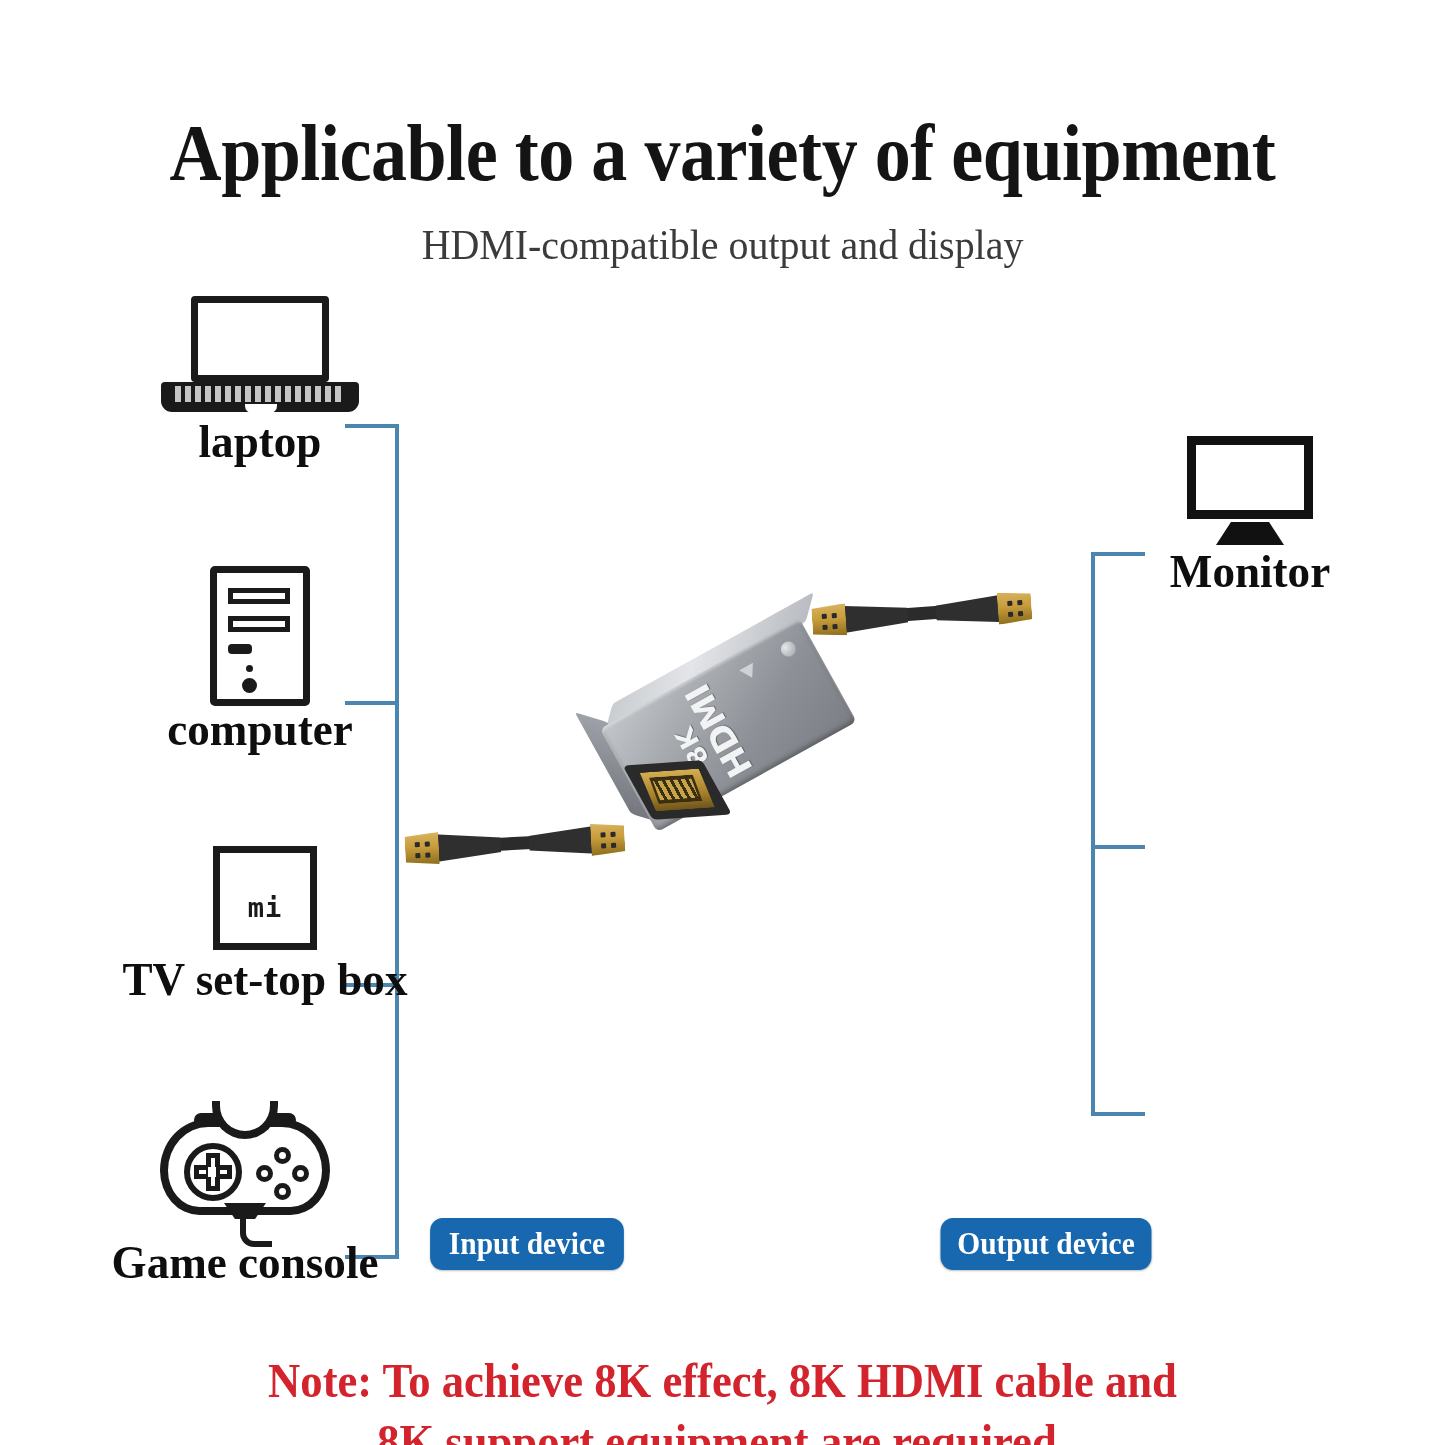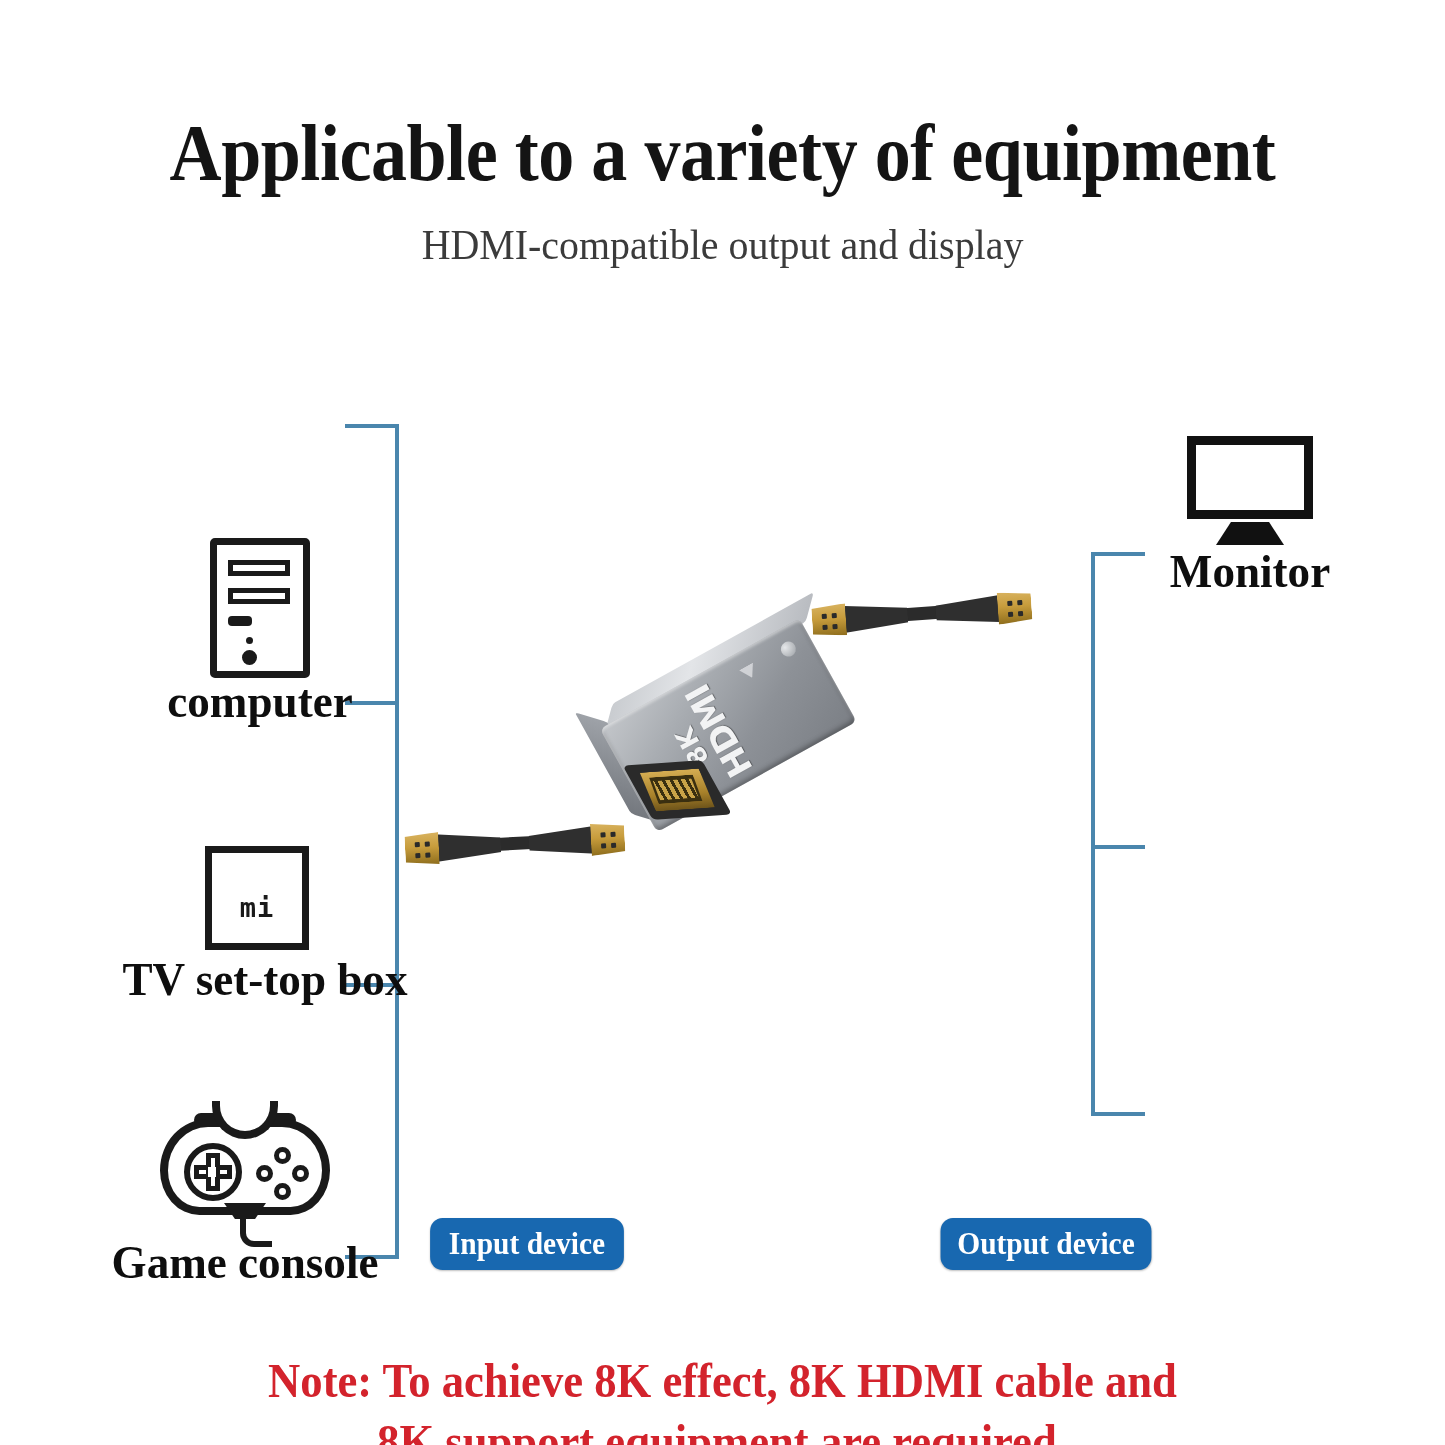--- a/index.html
+++ b/index.html
@@ -272,35 +272,44 @@
   <div class="bline" style="left:345px;top:378px;width:54px;height:4px;"></div>
   <div class="bline" style="left:345px;top:655px;width:54px;height:4px;"></div>
   <div class="bline" style="left:345px;top:937px;width:54px;height:4px;"></div>
   <div class="bline" style="left:345px;top:1209px;width:54px;height:4px;"></div>
 
   <div class="bline" style="left:1091px;top:506px;width:4px;height:564px;"></div>
   <div class="bline" style="left:1091px;top:506px;width:54px;height:4px;"></div>
   <div class="bline" style="left:1091px;top:799px;width:54px;height:4px;"></div>
   <div class="bline" style="left:1091px;top:1066px;width:54px;height:4px;"></div>
 
-
-  <div class="dev" style="left:150px;top:492px;width:220px;height:170px;">
+  <div class="dev" style="left:160px;top:250px;width:200px;height:170px;">
+    <div class="ic" style="top:0;width:198px;height:120px;">
+      <div class="lt-screen"></div>
+      <div class="lt-base"></div>
+      <div class="lt-keys"></div>
+      <div class="lt-notch"></div>
+    </div>
+    <div class="cap" style="top:122px;">laptop</div>
+  </div>
+
+  <div class="dev" style="left:150px;top:520px;width:220px;height:170px;">
     <div class="ic" style="top:0;width:100px;height:140px;">
       <div class="tw-body"></div>
       <div class="tw-bar" style="top:22px;"></div>
       <div class="tw-bar" style="top:50px;"></div>
       <div class="tw-slot" style="top:78px;"></div>
       <div class="tw-dot" style="left:36px;top:99px;width:7px;height:7px;"></div>
       <div class="tw-dot" style="left:32px;top:112px;width:15px;height:15px;"></div>
     </div>
     <div class="cap" style="top:140px;">computer</div>
   </div>
 
   <div class="dev" style="left:140px;top:800px;width:250px;height:170px;">
-    <div class="ic" style="top:0;width:104px;height:104px;padding-left:16px;">
+    <div class="ic" style="top:0;width:104px;height:104px;">
       <div class="stb-box"></div>
       <div class="stb-logo">mi</div>
     </div>
     <div class="cap" style="top:110px;">TV set-top box</div>
   </div>
 
   <div class="dev" style="left:100px;top:1065px;width:290px;height:180px;">
     <div class="ic" style="top:0;width:170px;height:130px;">
       <div class="gp">
         <div class="gp-sh" style="left:34px;"></div>

